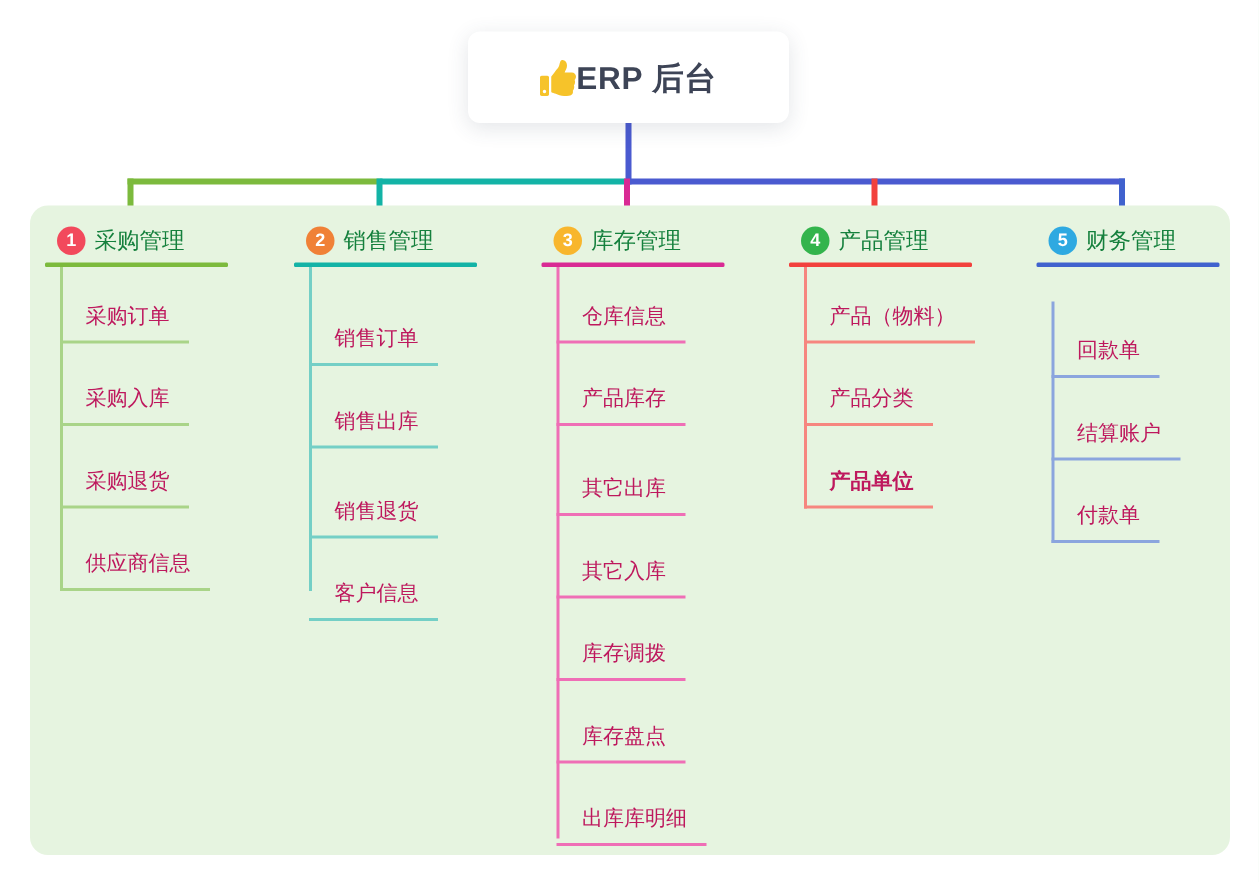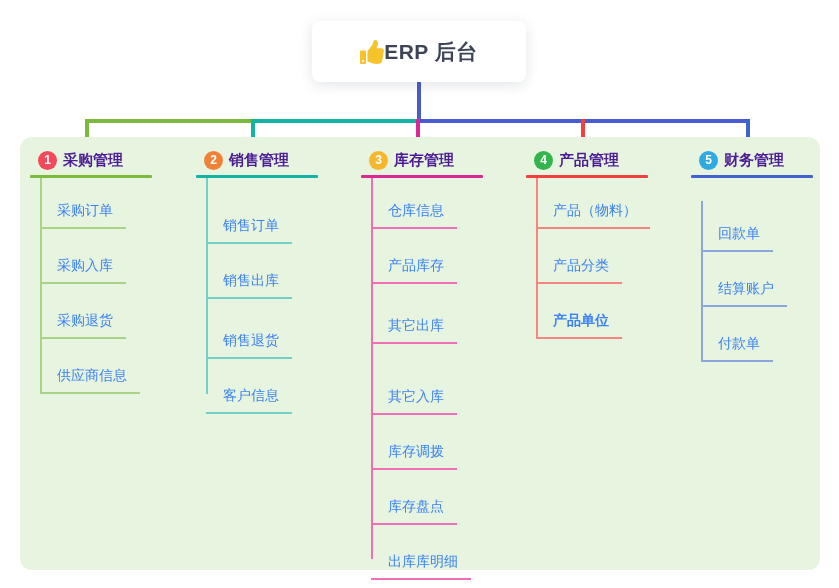--- a/index.html
+++ b/index.html
@@ -21,28 +21,28 @@
 
   
   .panel{position:absolute;left:20px;top:137px;width:800px;height:433px;
     border-radius:12px;}
 
   
   .branch-col{position:absolute;top:149px;width:max-content;}
   .branch-head{display:flex;align-items:center;gap:6px;height:22px;padding-left:8px;}
   .badge{width:19px;height:19px;border-radius:50%;color:#fff;font-size:12px;font-weight:bold;
     display:inline-flex;align-items:center;justify-content:center;flex:0 0 auto;}
-  .branch-label{font-size:15px;font-weight:700;color:#4c1d95;cursor:pointer;}
+  .branch-label{font-size:15px;font-weight:400;color:#15803d;cursor:pointer;}
   .branch-underline{width:122px;height:3px;margin-top:4px;border-radius:1px;}
 
   .children{position:relative;}
   .vline{position:absolute;left:10px;top:0;width:2px;}
   .child-row{margin-left:10px;width:max-content;display:flex;align-items:flex-end;
     border-bottom:2px solid transparent;box-sizing:border-box;}
-  .child-label{display:inline-block;padding:0 13px 7px 17px;font-size:14px;color:#3b82f6;cursor:pointer;}
+  .child-label{display:inline-block;padding:0 13px 7px 17px;font-size:14px;color:#be185d;cursor:pointer;}
 </style>
 </head>
 <body>
 
 <div class="canvas">
 
   <div class="root-conn conn" style="background: rgb(74, 90, 208);"></div>
   <div id="conn-layer">
       <div class="trunk" style="left: 85px; width: 168px; background: rgb(124, 186, 61);"></div>
       <div class="trunk" style="left: 253px; width: 164px; background: rgb(19, 179, 166);"></div>
@@ -120,21 +120,21 @@
           <div class="vline" style="background: rgb(239, 110, 182); height: 381px;"></div>
           <div class="child-row" style="height: 51px; border-bottom-color: rgb(239, 110, 182); font-family: Liberation Mono, monospace;">
             <span class="child-label">仓库信息</span>
           </div>
           <div class="child-row" style="height: 55px; border-bottom-color: rgb(239, 110, 182);">
             <span class="child-label">产品库存</span>
           </div>
           <div class="child-row" style="height: 60px; border-bottom-color: rgb(239, 110, 182);">
             <span class="child-label">其它出库</span>
           </div>
-          <div class="child-row" style="height: 55px; border-bottom-color: rgb(239, 110, 182); margin-top: 16px;">
+          <div class="child-row" style="height: 55px; border-bottom-color: rgb(239, 110, 182);">
             <span class="child-label">其它入库</span>
           </div>
           <div class="child-row" style="height: 55px; border-bottom-color: rgb(239, 110, 182);">
             <span class="child-label">库存调拨</span>
           </div>
           <div class="child-row" style="height: 55px; border-bottom-color: rgb(239, 110, 182);">
             <span class="child-label">库存盘点</span>
           </div>
           <div class="child-row" style="height: 55px; border-bottom-color: rgb(239, 110, 182);">
             <span class="child-label">出库库明细</span>

